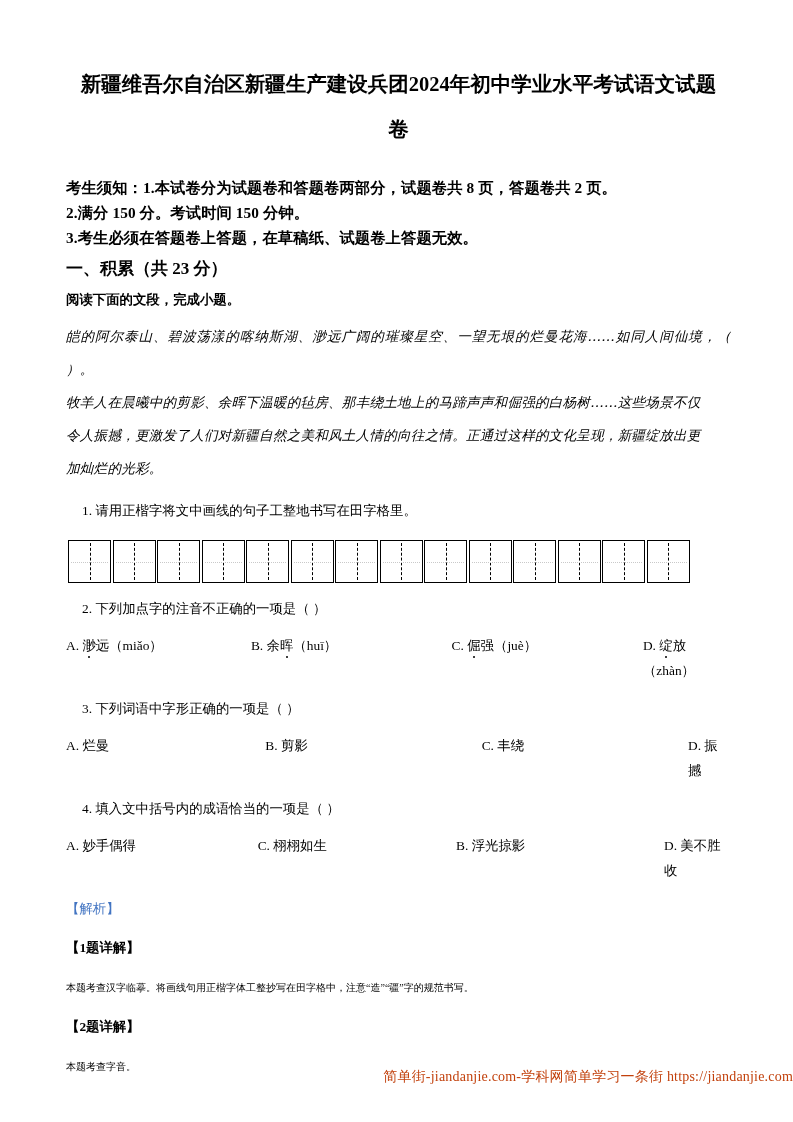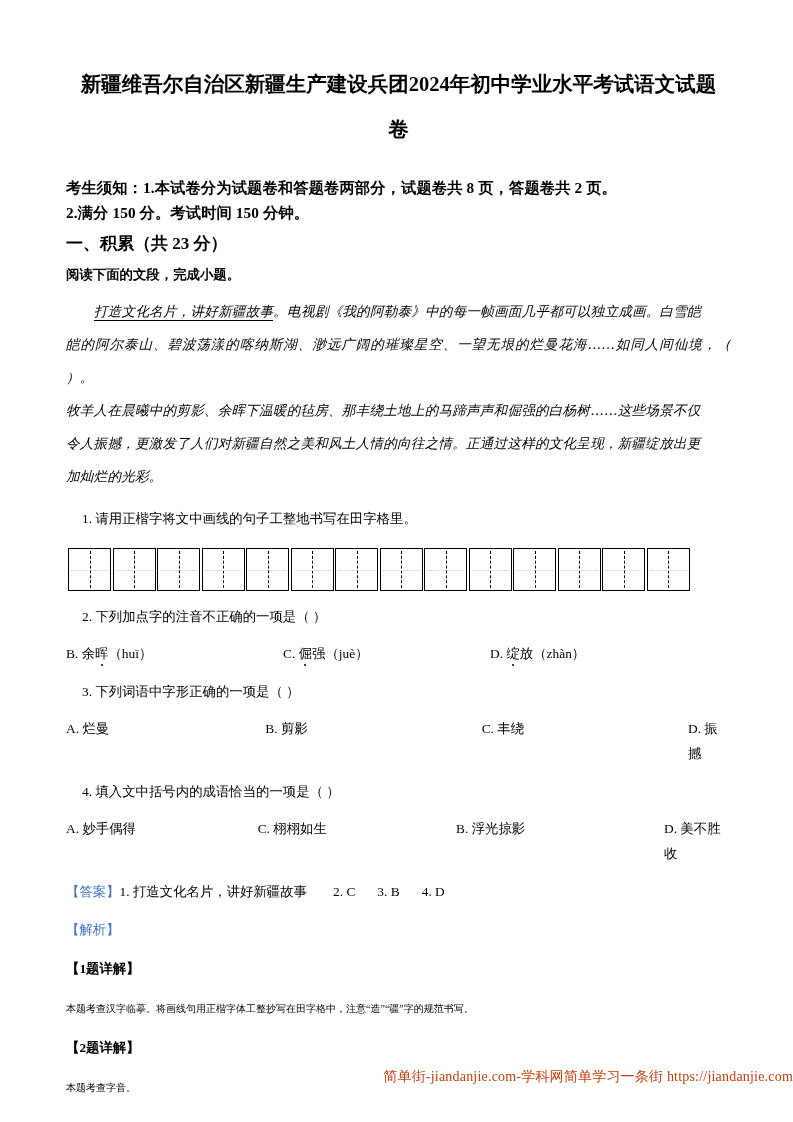--- a/index.html
+++ b/index.html
@@ -174,28 +174,28 @@
 </head>
 <body>
 
 <div class="page">
 
   <div class="doc-title">新疆维吾尔自治区新疆生产建设兵团2024年初中学业水平考试语文试题卷</div>
 
   <div class="notice-block">
     <div class="notice">考生须知：1.本试卷分为试题卷和答题卷两部分，试题卷共 8 页，答题卷共 2 页。</div>
     <div class="notice">2.满分 150 分。考试时间 150 分钟。</div>
+    <div class="notice">3.考生必须在答题卷上答题，在草稿纸、试题卷上答题无效。</div>
   </div>
 
   <div class="section-head">一、积累（共 23 分）</div>
 
   <div class="p">阅读下面的文段，完成小题。</div>
 
   <div class="passage">
-    <div><span class="indent"></span><u>打造文化名片，讲好新疆故事</u><span>。电视剧《我的阿勒泰》中的每一帧画面几乎都可以独立成画。白雪皑</span></div>
     <div>皑的阿尔泰山、碧波荡漾的喀纳斯湖、渺远广阔的璀璨星空、一望无垠的烂曼花海……如同人间仙境，（    ）。</div>
     <div>牧羊人在晨曦中的剪影、余晖下温暖的毡房、那丰绕土地上的马蹄声声和倔强的白杨树……这些场景不仅</div>
     <div>令人振撼，更激发了人们对新疆自然之美和风土人情的向往之情。正通过这样的文化呈现，新疆绽放出更</div>
     <div>加灿烂的光彩。</div>
   </div>
 
   <div class="q">1. 请用正楷字将文中画线的句子工整地书写在田字格里。</div>
 
   <div class="grid-wrap">
     <div class="grid" id="tianzige">
@@ -211,20 +211,21 @@
         <div class="cell"></div>
         <div class="cell"></div>
         <div class="cell"></div>
         <div class="cell"></div>
         <div class="cell"></div>
       </div>
   </div>
 
   <div class="q">2. 下列加点字的注音不正确的一项是（      ）</div>
   <div class="opts">
+    <div class="opt opt-a"><span>A.</span>&nbsp;<span class="dotted">渺</span><span>远</span><span>（miǎo）</span></div>
     <div class="opt opt-b"><span>B.</span>&nbsp;<span>余</span><span class="dotted">晖</span><span>（huī）</span></div>
     <div class="opt opt-c"><span>C.</span>&nbsp;<span class="dotted">倔</span><span>强</span><span>（juè）</span></div>
     <div class="opt opt-d"><span>D.</span>&nbsp;<span class="dotted">绽</span><span>放</span><span>（zhàn）</span></div>
   </div>
 
   <div class="q">3. 下列词语中字形正确的一项是（      ）</div>
   <div class="opts">
     <div class="opt opt-a"><span>A.</span>&nbsp;<span>烂曼</span></div>
     <div class="opt opt-b"><span>B.</span>&nbsp;<span>剪影</span></div>
     <div class="opt opt-c"><span>C.</span>&nbsp;<span>丰绕</span></div>
@@ -232,23 +233,20 @@
   </div>
 
   <div class="q">4. 填入文中括号内的成语恰当的一项是（      ）</div>
   <div class="opts">
     <div class="opt opt-a"><span>A.</span>&nbsp;<span>妙手偶得</span></div>
     <div class="opt opt-c"><span>C.</span>&nbsp;<span>栩栩如生</span></div>
     <div class="opt opt-b"><span>B.</span>&nbsp;<span>浮光掠影</span></div>
     <div class="opt opt-d"><span>D.</span>&nbsp;<span>美不胜收</span></div>
   </div>
 
-  <div class="ans-line">
-    <span class="blue">【答案】</span><span>1. 打造文化名片，讲好新疆故事</span><span class="ans-sp"></span><span>2. C</span><span class="ans-sp-sm"></span><span>3. B</span><span class="ans-sp-sm"></span><span>4. D</span>
-  </div>
 
   <div class="ans-line">
     <span class="blue">【解析】</span>
   </div>
 
   <div class="exp-head">【1题详解】</div>
   <div class="exp-body">本题考查汉字临摹。将画线句用正楷字体工整抄写在田字格中，注意“造”“疆”字的规范书写。</div>
 
   <div class="exp-head">【2题详解】</div>
   <div class="exp-body">本题考查字音。</div>

